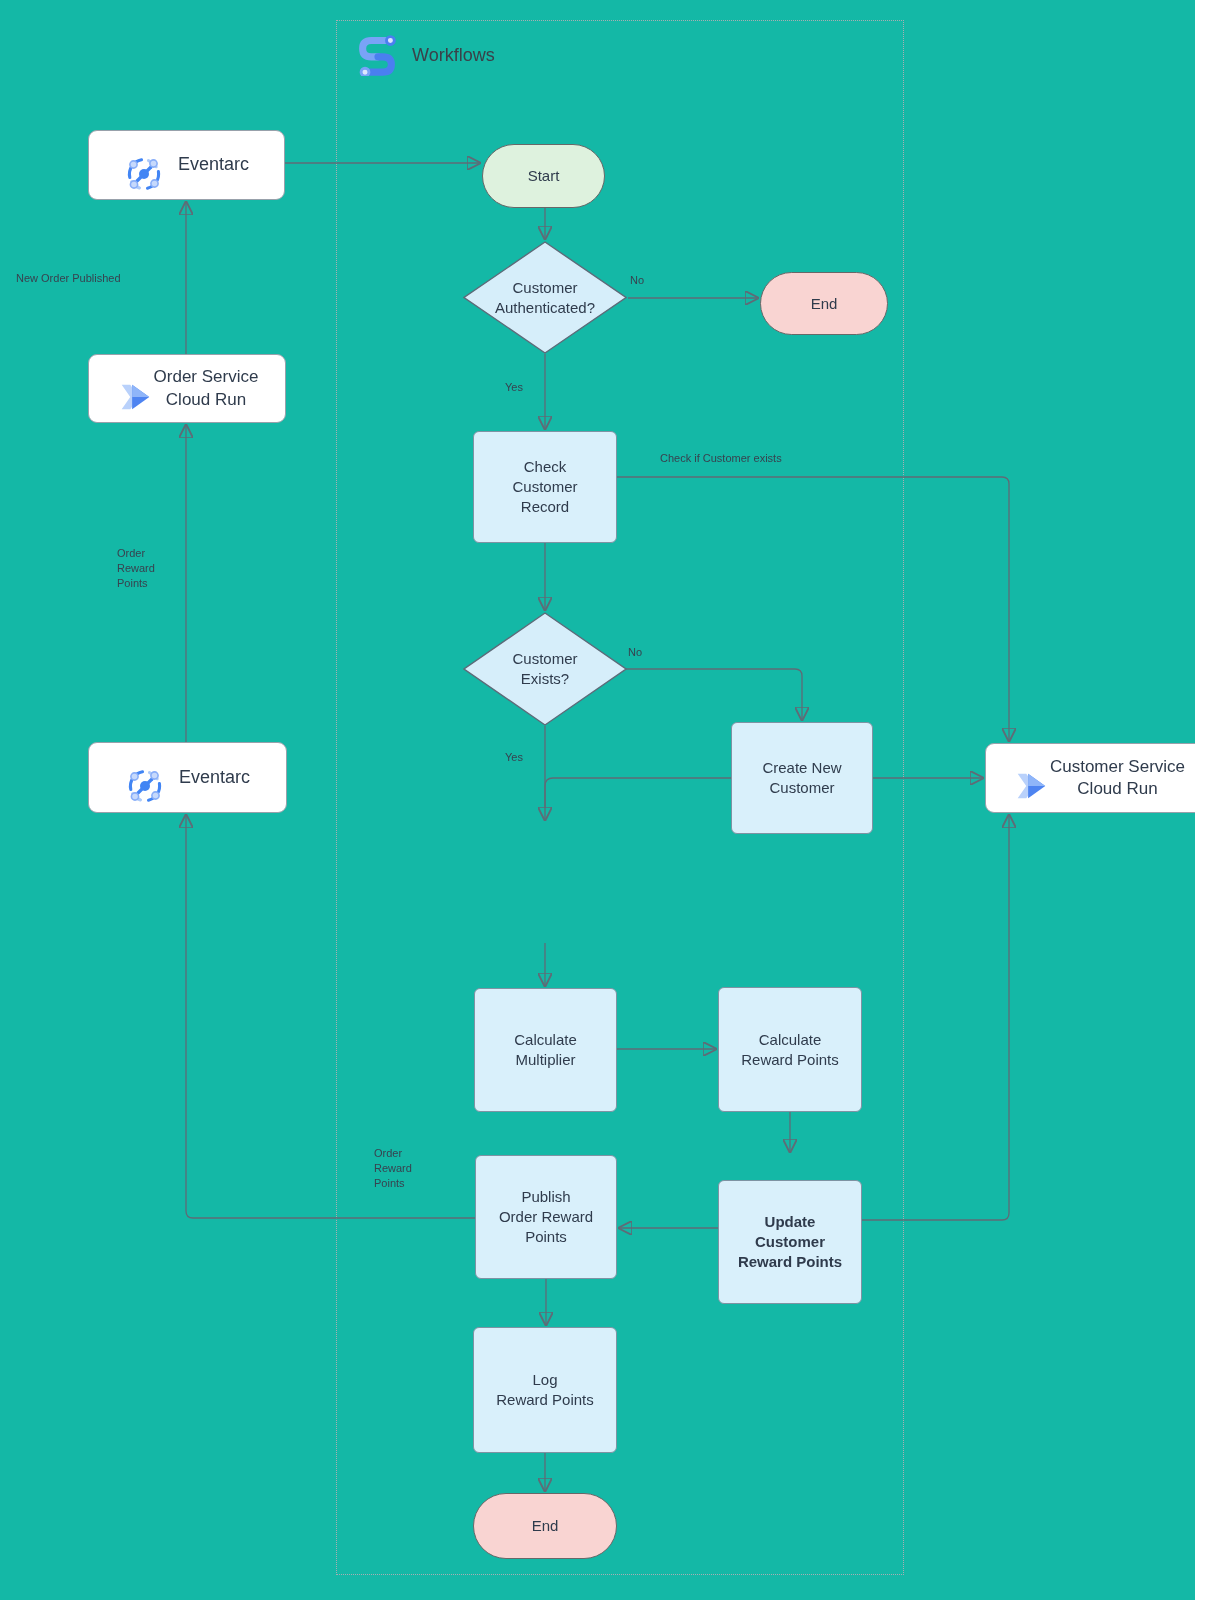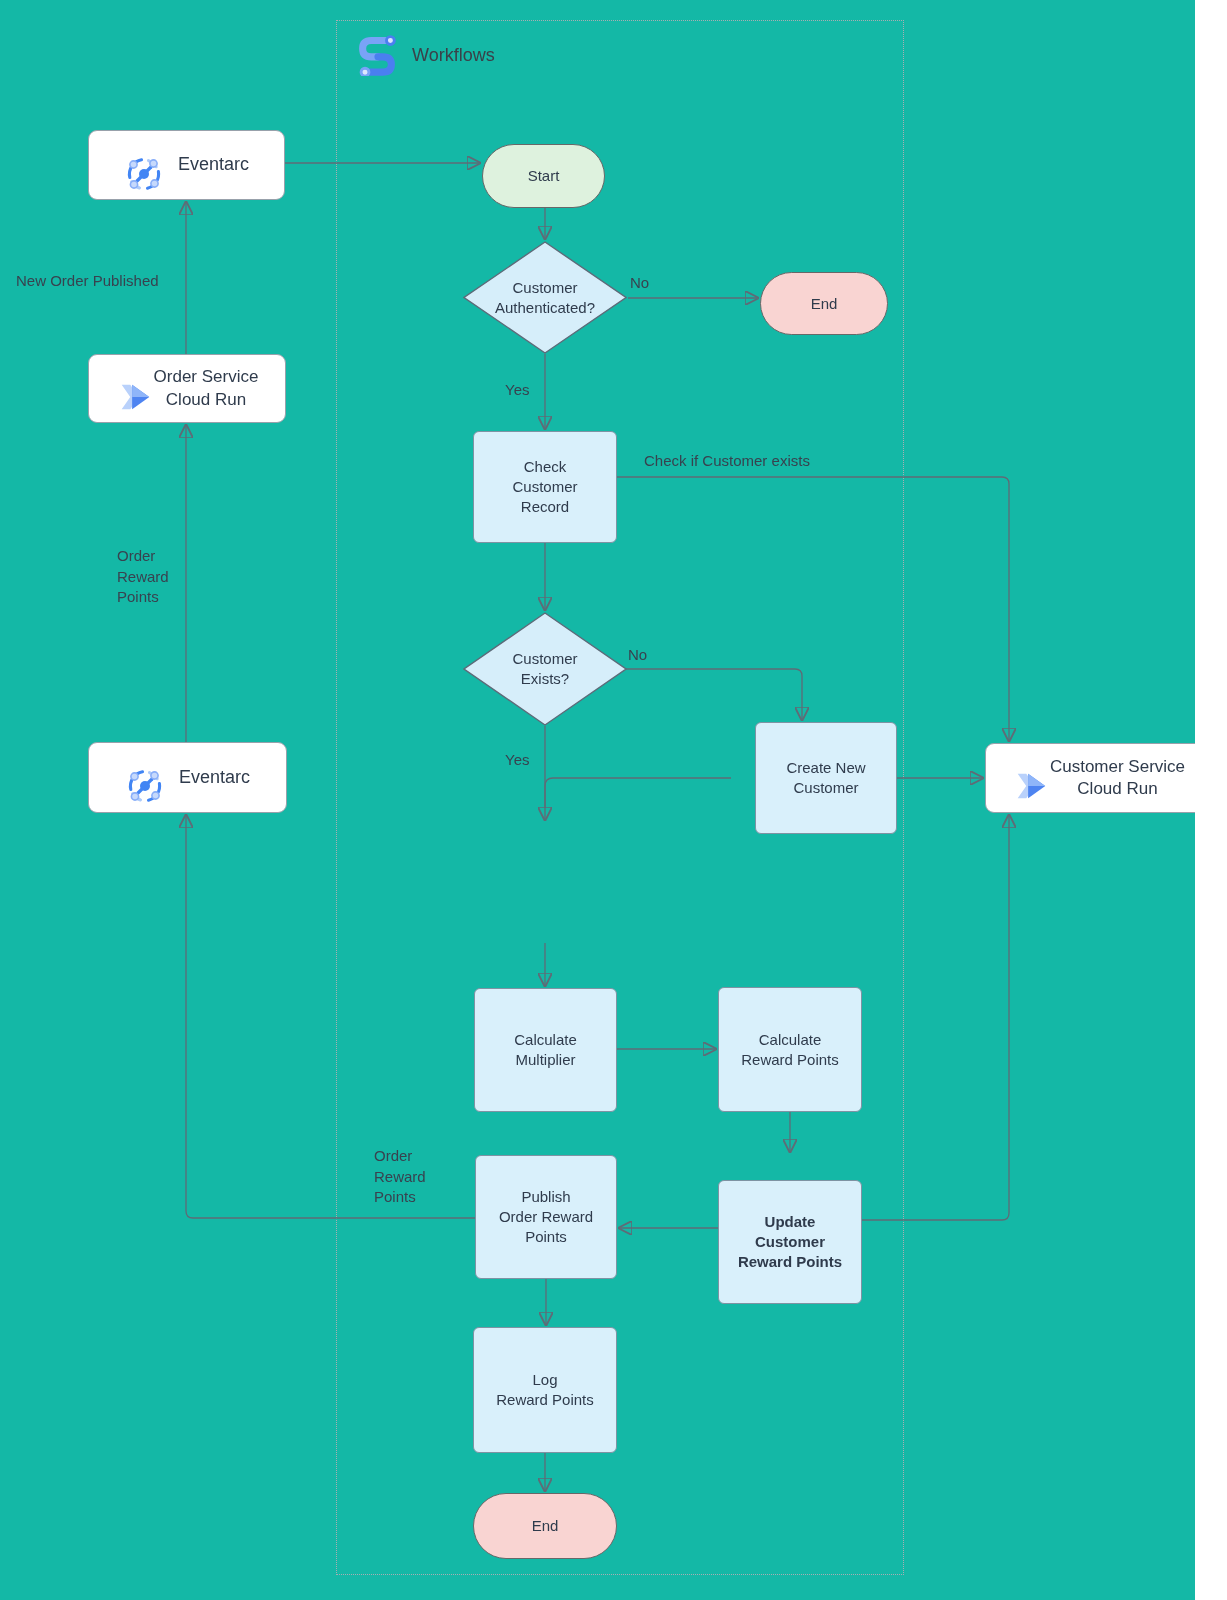--- a/index.html
+++ b/index.html
@@ -27,21 +27,21 @@
   .service .svc-label{white-space:pre-line;}
   .eventarc-box{font-size:18px;gap:14px;}
 
   
   .diamond{position:absolute;}
   .diamond svg{position:absolute;left:0;top:0;}
   .diamond polygon{fill:#d6eefa;stroke:#5d6b79;stroke-width:1.4;}
   .diamond .dlabel{position:absolute;inset:0;display:flex;align-items:center;justify-content:center;
         text-align:center;font-size:15px;color:#2f3b4c;line-height:1.32;white-space:pre-line;}
 
-  .edge-label{position:absolute;font-size:15px;color:#38424f;line-height:1.38;white-space:pre-line;}
+  .edge-label{position:absolute;font-size:11px;color:#38424f;line-height:1.38;white-space:pre-line;}
 </style>
 </head>
 <body>
 
 <div id="canvas">
 
   <div class="wf-container"></div>
 
   <div class="wf-title-row">
     <span>
@@ -158,39 +158,39 @@
     <svg width="164" height="114" viewBox="0 0 164 114">
         <polygon points="82,1 163,57 82,113 1,57"></polygon>
       </svg>
     <div class="dlabel">Customer
 Exists?</div>
   </div>
 
   <div class="node process" style="left:473px;top:431px;width:144px;height:112px;">Check
 Customer
 Record</div>
-  <div class="node process" style="left:731px;top:722px;width:142px;height:112px;margin-left:24px;">Create New
+  <div class="node process" style="left:731px;top:722px;width:142px;height:112px;">Create New
 Customer</div>
   <div class="node process" style="left:474px;top:988px;width:143px;height:124px;">Calculate
 Multiplier</div>
   <div class="node process" style="left:718px;top:987px;width:144px;height:125px;">Calculate
 Reward Points</div>
   <div class="node process" style="left:718px;top:1180px;width:144px;height:124px;font-weight:bold;">Update
 Customer
 Reward Points</div>
   <div class="node process" style="left:475px;top:1155px;width:142px;height:124px;">Publish
 Order Reward
 Points</div>
   <div class="node process" style="left:473px;top:1327px;width:144px;height:126px;">Log
 Reward Points</div>
 
   <div class="edge-label" style="left:16px;top:271px;">New Order Published</div>
   <div class="edge-label" style="left:630px;top:273px;">No</div>
   <div class="edge-label" style="left:505px;top:380px;">Yes</div>
-  <div class="edge-label" style="left:644px;top:451px;text-align:center;">Check if Customer exists</div>
+  <div class="edge-label" style="left:660px;top:451px;text-align:center;">Check if Customer exists</div>
   <div class="edge-label" style="left:628px;top:645px;">No</div>
   <div class="edge-label" style="left:505px;top:750px;">Yes</div>
   <div class="edge-label" style="left:117px;top:546px;">Order
 Reward
 Points</div>
   <div class="edge-label" style="left:374px;top:1146px;">Order
 Reward
 Points</div>
 
 </div>

